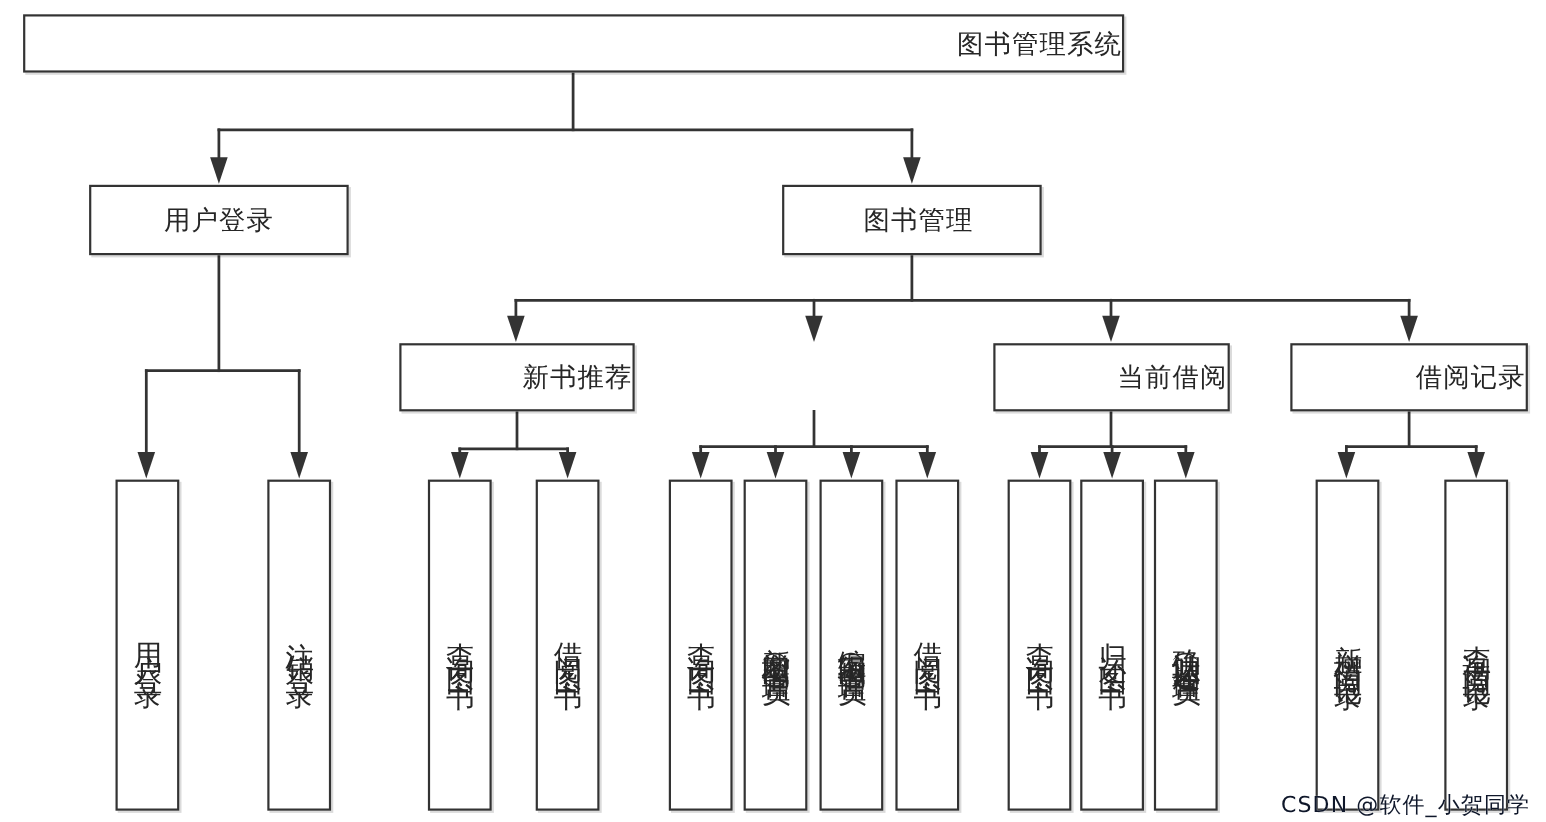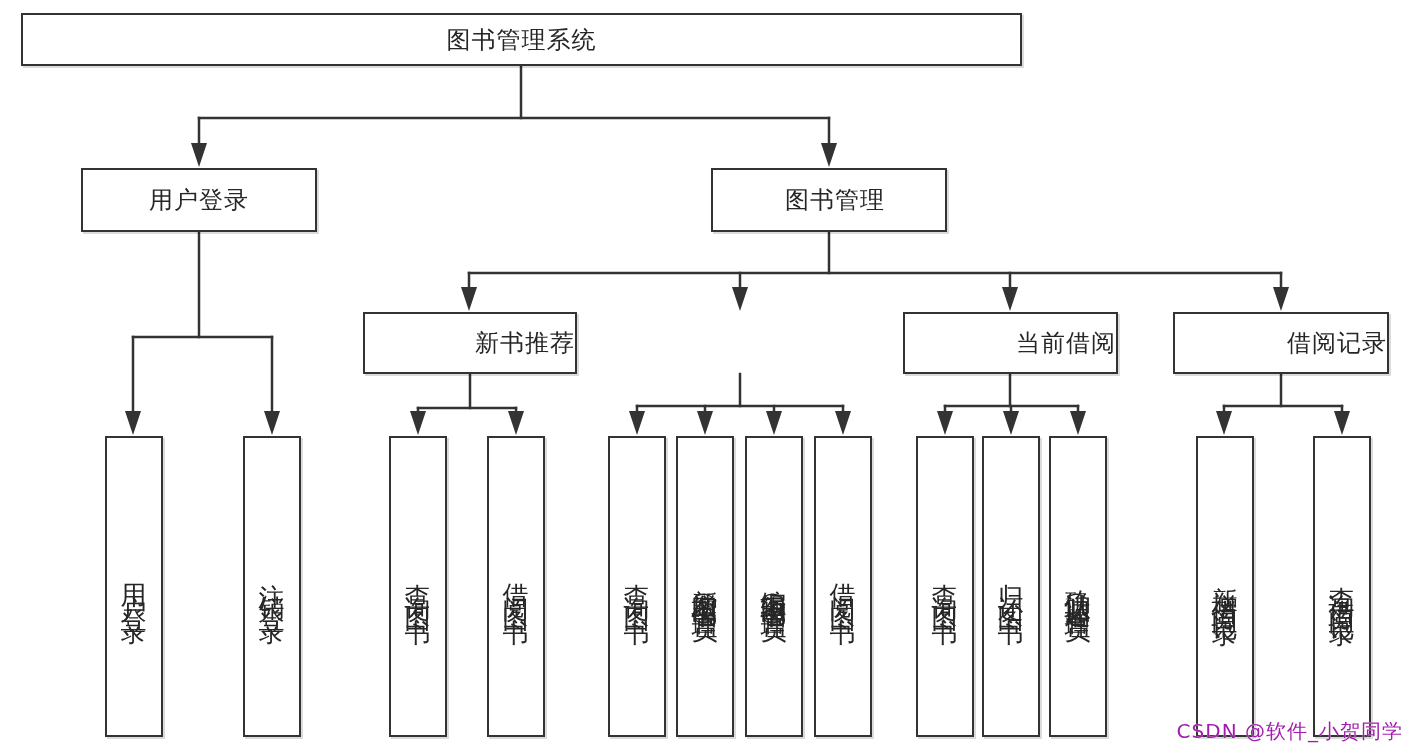--- a/index.html
+++ b/index.html
@@ -11,21 +11,21 @@
   }
   #canvas { position: absolute; left: 0; top: 0; width: 1405px; height: 747px; }
   #wires { position: absolute; left: 0; top: 0; z-index: 1; }
   .node {
     position: absolute; z-index: 2; box-sizing: border-box;
     background: #ffffff; border: 2.5px solid #333333;
     display: flex; align-items: center; justify-content: center;
     box-shadow: 2px 2px 0 rgba(0,0,0,0.14);
   }
   .hnode span { font-size: 24px; letter-spacing: 1px; white-space: nowrap; }
-  .root  { left: 21px;  top: 13px;  width: 1001px; height: 53px; }
+  .root  { left: 21px;  top: 13px;  width: 1001px; height: 53px; justify-content: flex-end; }
   .l2    { top: 168px; height: 64px; width: 236px; }
   .l2a   { left: 81px; }
   .l2b   { left: 711px; padding-left: 12px; }
   .l3    { top: 312px; height: 62px; width: 215px; justify-content: flex-end; }
   .l3a   { left: 363px; width: 214px; }
   .l3b   { left: 633px; }
   .l3c   { left: 903px; }
   .l3d   { left: 1173px; width: 216px; }
   .vnode { top: 436px; height: 301px; width: 58px; }
   .vnode span {
@@ -34,22 +34,22 @@
   }
   .sp4 span { letter-spacing: 12px; }
   .sp6 span { letter-spacing: 7px; }
   .sp9 span { letter-spacing: 4px; }
   .vA1 { left: 105px; } .vA2 { left: 243px; }
   .vB1 { left: 389px; } .vB2 { left: 487px; }
   .vC1 { left: 608px; } .vC2 { left: 676px; } .vC3 { left: 745px; } .vC4 { left: 814px; }
   .vD1 { left: 916px; } .vD2 { left: 982px; } .vD3 { left: 1049px; }
   .vE1 { left: 1196px; } .vE2 { left: 1313px; }
   #wm {
-    position: absolute; right: 2px; bottom: 2px; z-index: 3;
-    font-size: 20px; color: #a21caf; letter-spacing: 1px;
+    position: absolute; right: 14px; bottom: 2px; z-index: 3;
+    font-size: 20px; color: #0f172a; letter-spacing: 1px;
     text-shadow: 0 0 1px #ffffff;
   }
   line { stroke: #333333; stroke-width: 2.5; stroke-linecap: square; }
   polygon { fill: #333333; }
 </style>
 </head>
 <body>
 
 <div id="canvas">
 

